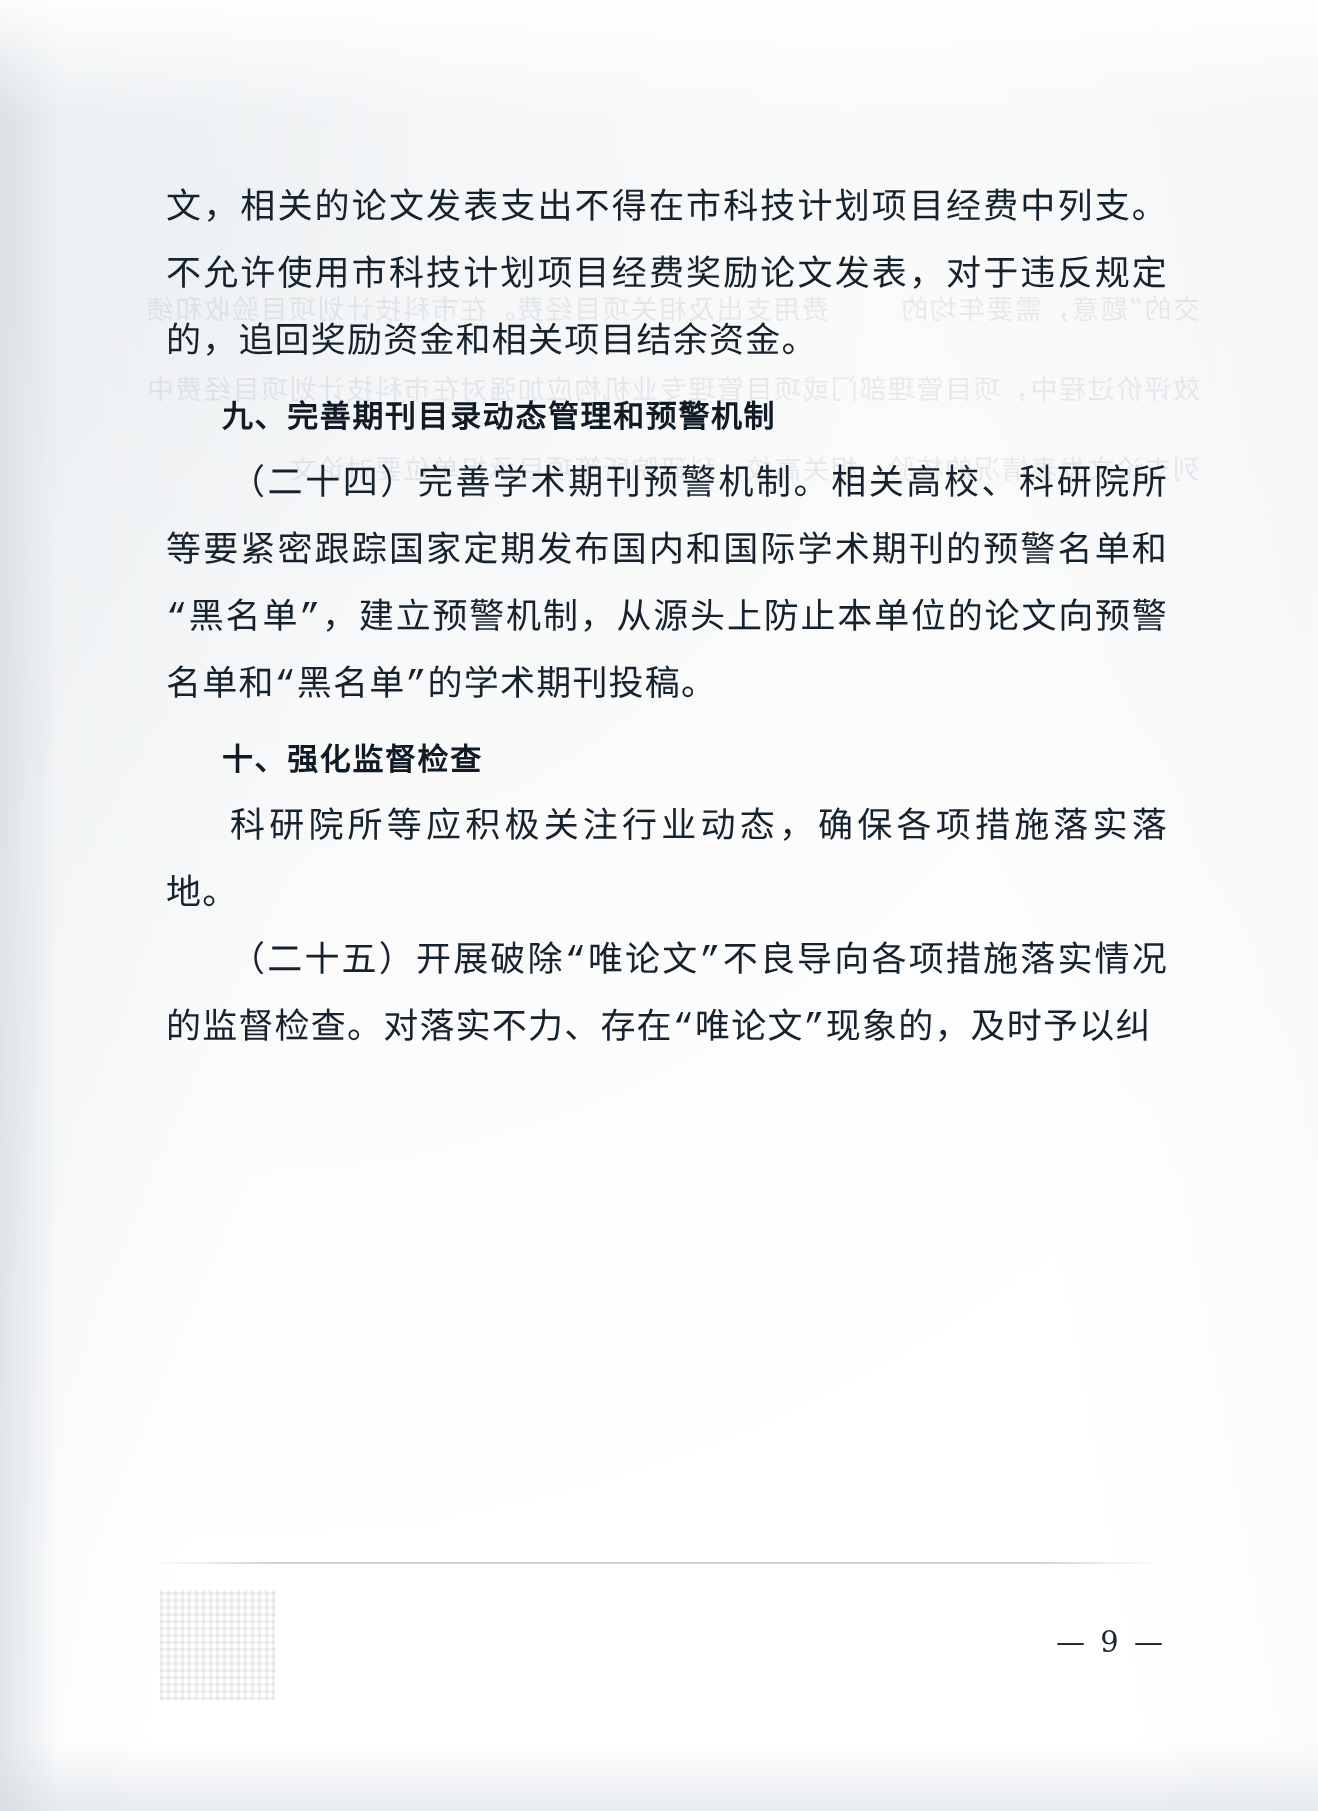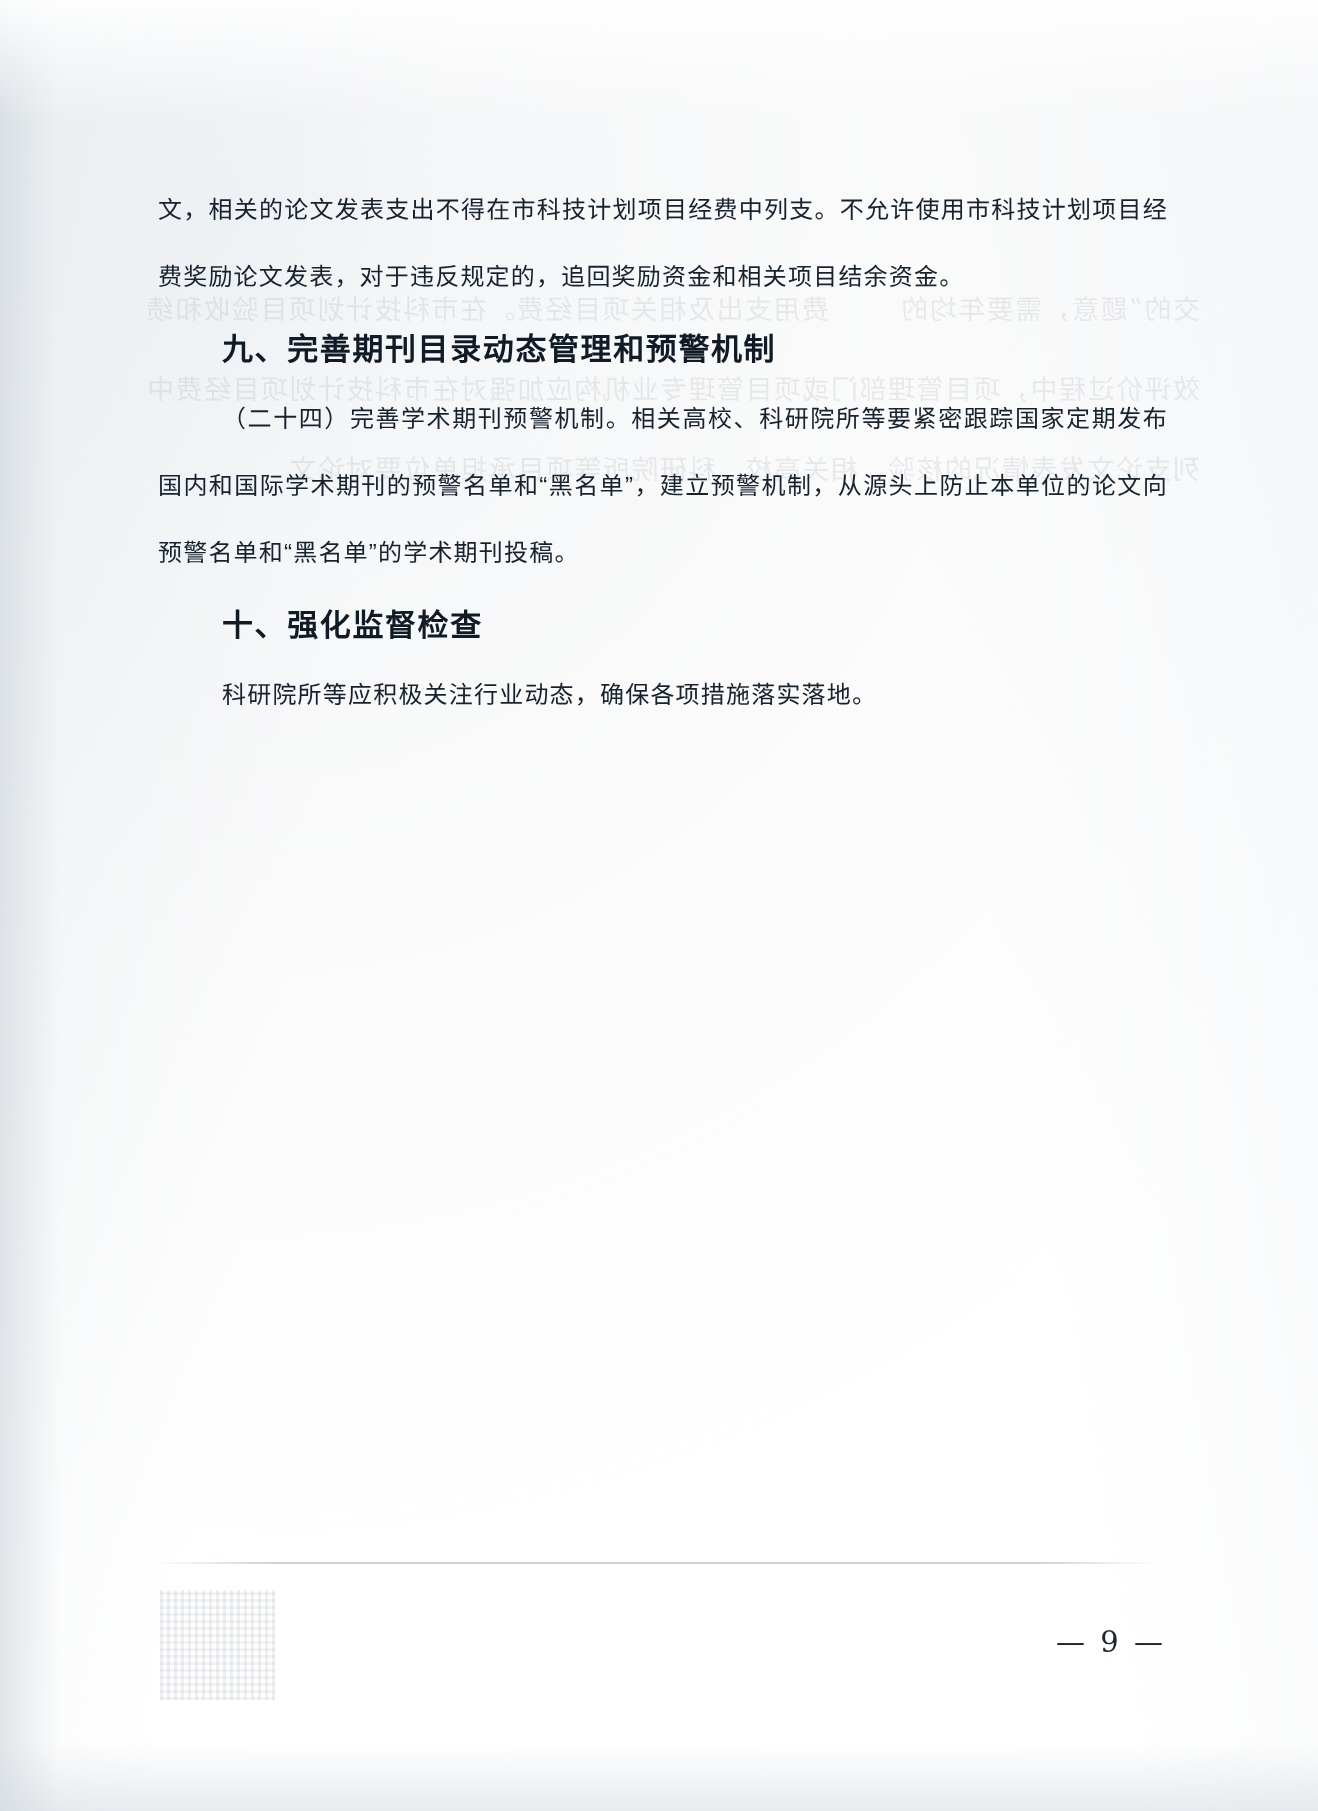--- a/index.html
+++ b/index.html
@@ -63,28 +63,28 @@
 
   .content {
     position: absolute;
     left: 158px;
     top: 176px;
     width: 1010px;
     color: #14202c;
   }
 
   p.para {
-    margin: 0 0 0 0;
-    font-size: 24px;
+    margin: 0 0 0 8px;
+    font-size: 35px;
     line-height: 67px;
     letter-spacing: 1.2px;
     text-align: justify;
     text-justify: inter-ideograph;
     color: #16222e;
-    font-family: Liberation Sans, sans-serif;
+    font-family: Liberation Mono, monospace;
   }
   p.indent {
     text-indent: 64px;
   }
   h2.section {
     margin: 6px 0 2px 0;
     font-size: 31px;
     line-height: 67px;
     letter-spacing: 1.6px;
     font-weight: bold;
@@ -154,20 +154,21 @@
 
     <h2 class="section">九、完善期刊目录动态管理和预警机制</h2>
 
 
     <p class="para indent">（二十四）完善学术期刊预警机制。相关高校、科研院所等要紧密跟踪国家定期发布国内和国际学术期刊的预警名单和“黑名单”，建立预警机制，从源头上防止本单位的论文向预警名单和“黑名单”的学术期刊投稿。</p>
 
     <h2 class="section">十、强化监督检查</h2>
 
     <p class="para indent">科研院所等应积极关注行业动态，确保各项措施落实落地。</p>
 
+    <p class="para indent">（二十五）开展破除“唯论文”不良导向各项措施落实情况的监督检查。对落实不力、存在“唯论文”现象的，及时予以纠</p>
 
   </div>
 
   <div class="footer-rule"></div>
   <div class="stamp-smudge"></div>
   <div class="page-number">— 9 —</div>
 
   <div class="edge-shadow-bottom"></div>
 </div>
 

